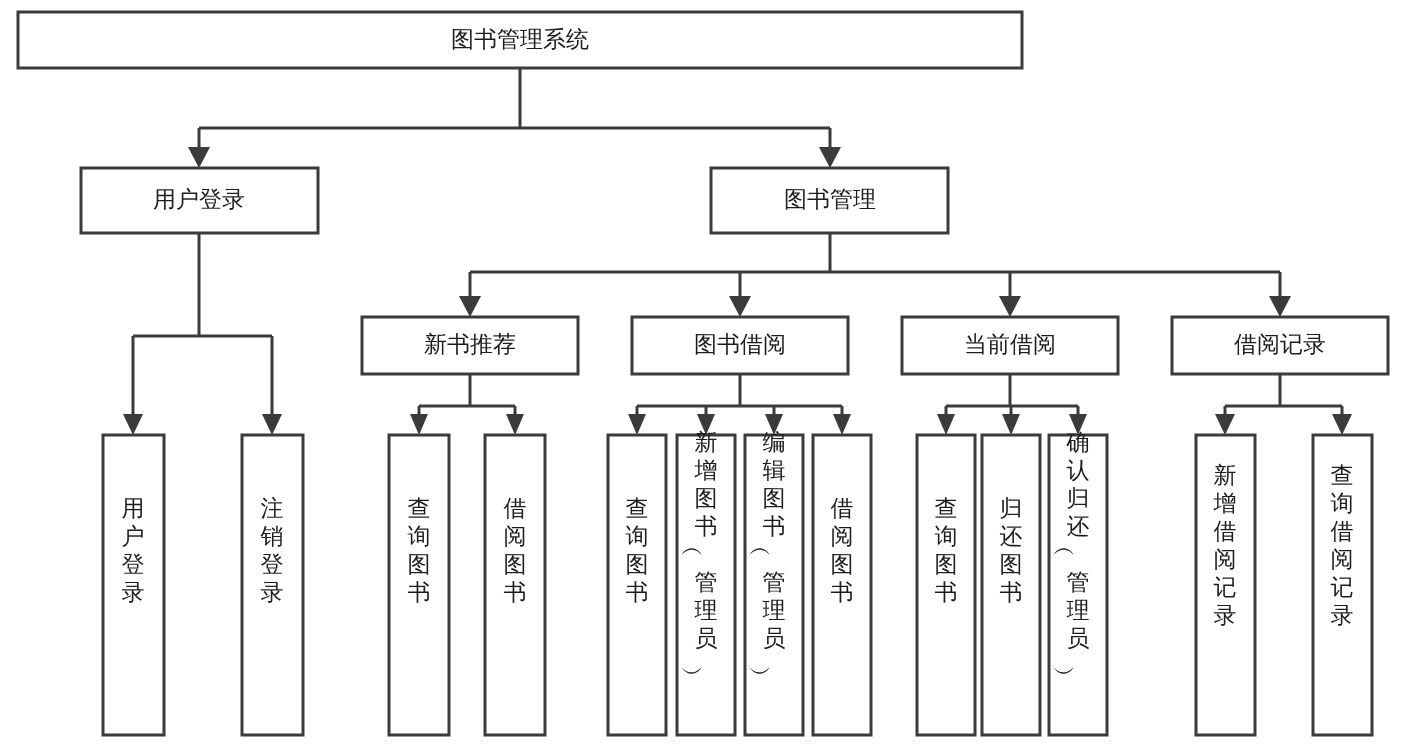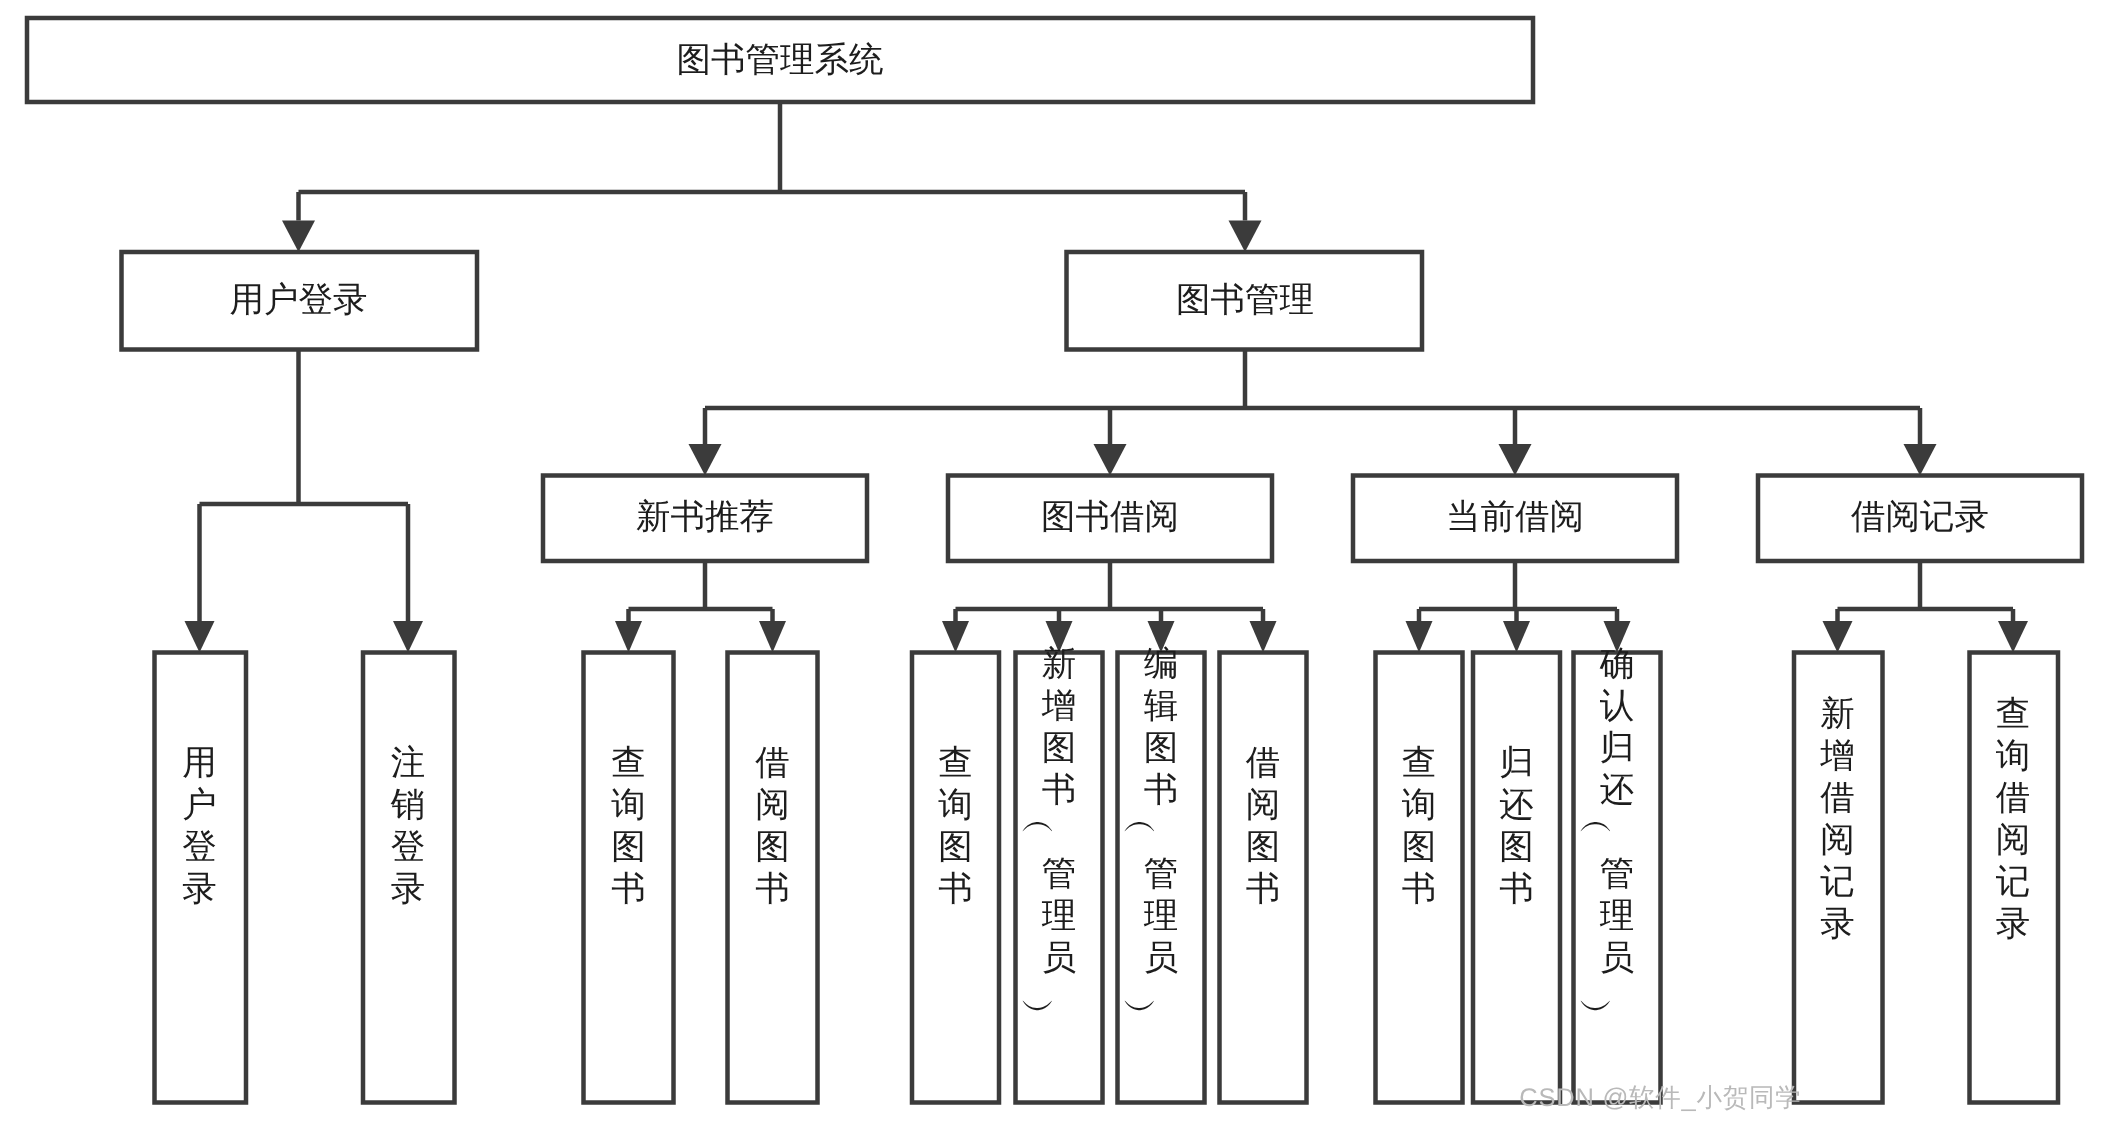--- a/index.html
+++ b/index.html
@@ -227,14 +227,13 @@
       <rect class="node-box" x="1196" y="435" width="59" height="300"></rect>
       <text class="node-label-v vertical-label" x="1225" y="483"><tspan x="1225" dy="0">新</tspan><tspan x="1225" dy="28">增</tspan><tspan x="1225" dy="28">借</tspan><tspan x="1225" dy="28">阅</tspan><tspan x="1225" dy="28">记</tspan><tspan x="1225" dy="28">录</tspan></text>
     </g>
     <g>
       <rect class="node-box" x="1313" y="435" width="59" height="300"></rect>
       <text class="node-label-v vertical-label" x="1342" y="483"><tspan x="1342" dy="0">查</tspan><tspan x="1342" dy="28">询</tspan><tspan x="1342" dy="28">借</tspan><tspan x="1342" dy="28">阅</tspan><tspan x="1342" dy="28">记</tspan><tspan x="1342" dy="28">录</tspan></text>
     </g>
 
   </svg>
 
-  <div class="watermark-text">CSDN @软件_小贺同学</div>
 </div>
 
 </body></html>

